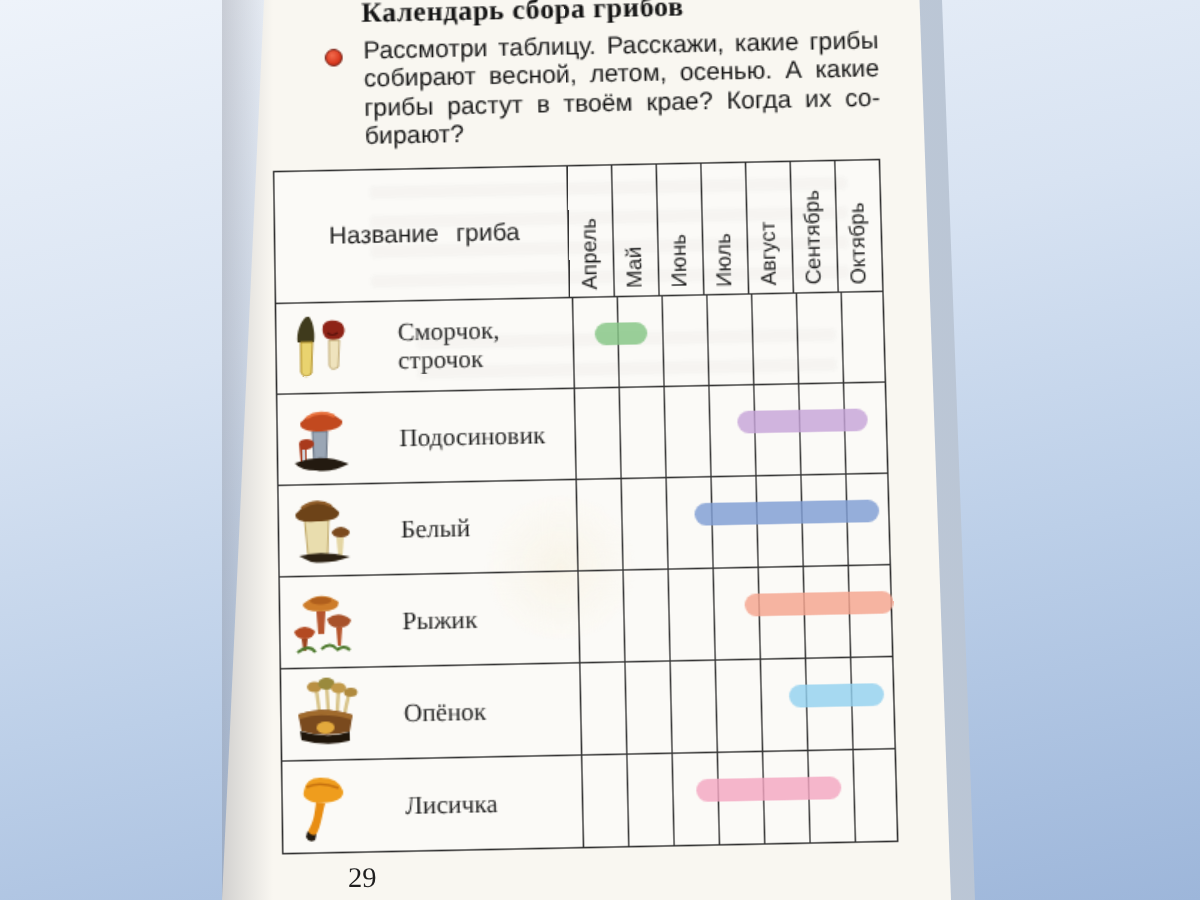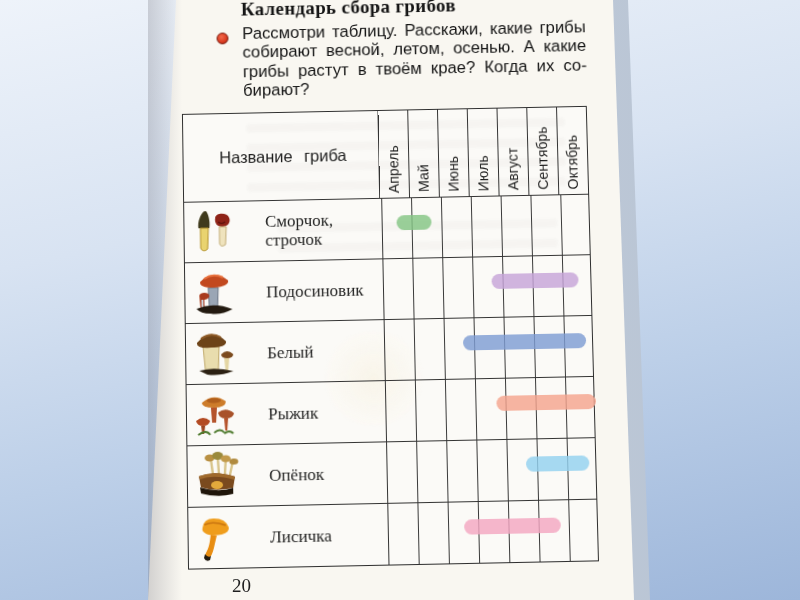--- a/index.html
+++ b/index.html
@@ -216,14 +216,14 @@
           </span>
           <div class="mname">Лисичка</div>
         </div>
         <div class="rcells">
           <div class="bar" style="left: 75px; width: 96px; background: rgb(243, 166, 193);"></div>
         </div>
       </div>
     </div>
   </div>
 
-  <div class="pagenum">20</div>
+  <div class="pagenum">29</div>
 </div>
 
 </body></html>

